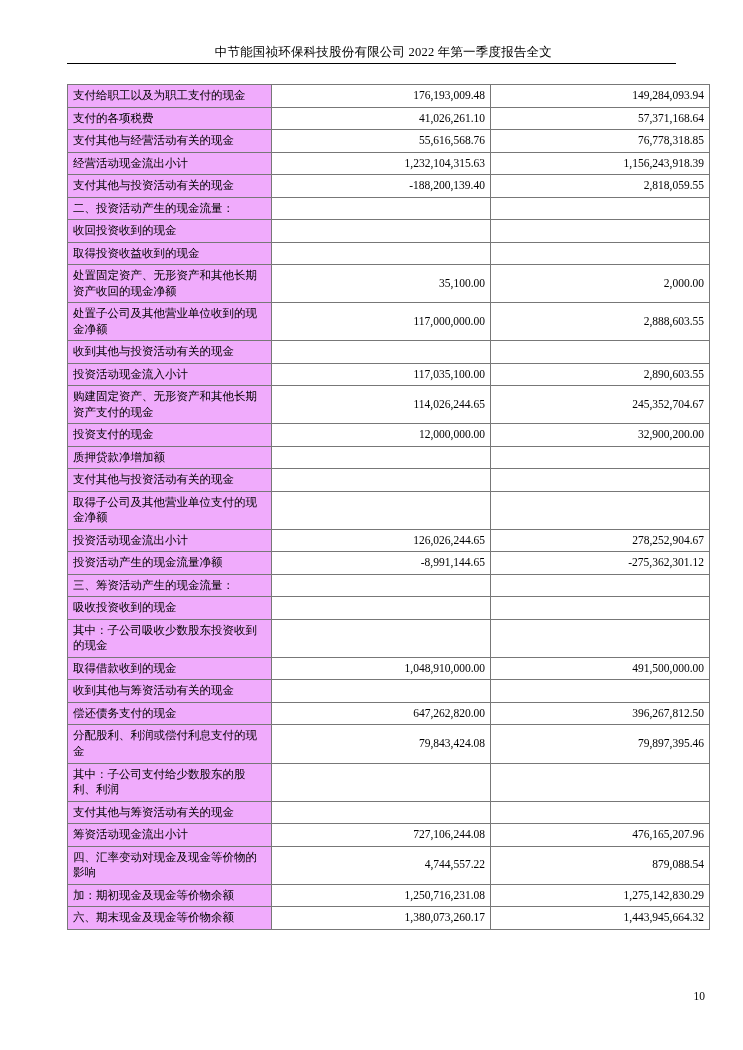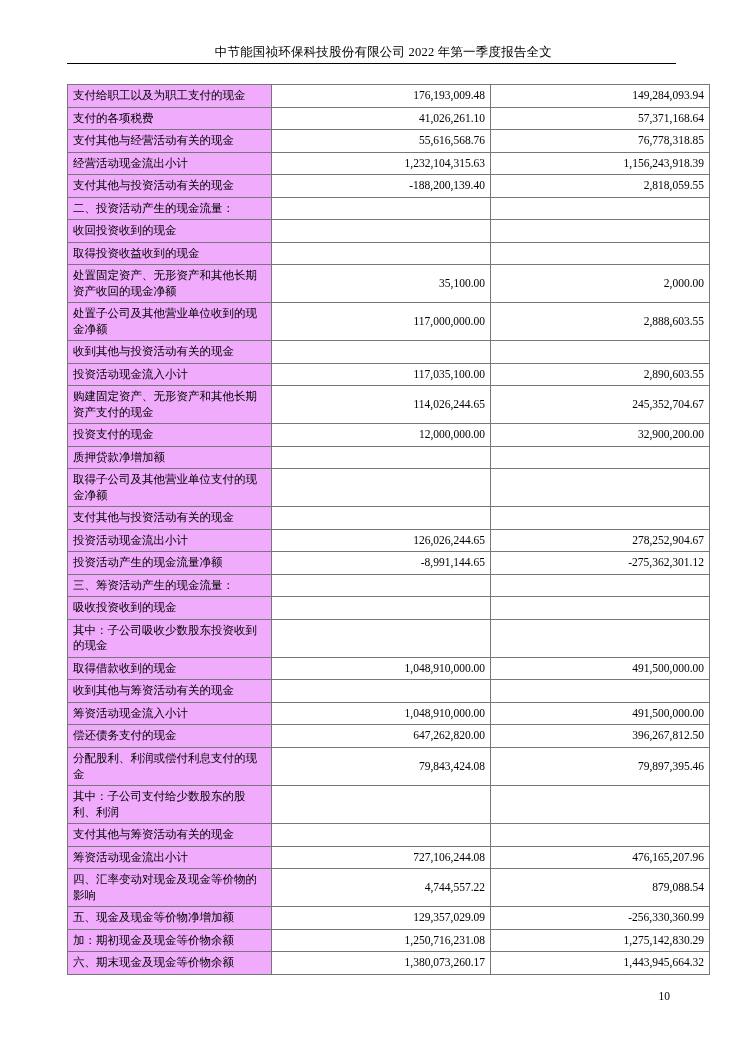--- a/index.html
+++ b/index.html
@@ -71,21 +71,21 @@
   .indent0 { padding-left: 4px; }
   .indent1 { padding-left: 14px; }
   .indent2 { padding-left: 24px; }
   .indent3 { padding-left: 34px; }
   .pagenum {
     position: absolute;
     top: 990px;
     left: 0;
     width: 743px;
     text-align: right;
-    padding-right: 73px;
+    padding-right: 38px;
     box-sizing: border-box;
     font-size: 11.5px;
   }
 </style>
 </head>
 <body>
 
 <div class="page">
 
   <div class="header">中节能国祯环保科技股份有限公司 2022 年第一季度报告全文</div>
@@ -163,26 +163,26 @@
             <td class="label indent2">投资支付的现金</td>
             <td class="num">12,000,000.00</td>
             <td class="num">32,900,200.00</td>
           </tr>
           <tr>
             <td class="label indent2">质押贷款净增加额</td>
             <td class="num"></td>
             <td class="num"></td>
           </tr>
           <tr>
+            <td class="label indent2">支付其他与投资活动有关的现金</td>
+            <td class="num"></td>
+            <td class="num"></td>
+          </tr>
+          <tr>
             <td class="label indent2">取得子公司及其他营业单位支付的现金净额</td>
-            <td class="num"></td>
-            <td class="num"></td>
-          </tr>
-          <tr>
-            <td class="label indent2">支付其他与投资活动有关的现金</td>
             <td class="num"></td>
             <td class="num"></td>
           </tr>
           <tr>
             <td class="label indent0">投资活动现金流出小计</td>
             <td class="num">126,026,244.65</td>
             <td class="num">278,252,904.67</td>
           </tr>
           <tr>
             <td class="label indent0">投资活动产生的现金流量净额</td>
@@ -208,25 +208,20 @@
             <td class="label indent2">取得借款收到的现金</td>
             <td class="num">1,048,910,000.00</td>
             <td class="num">491,500,000.00</td>
           </tr>
           <tr>
             <td class="label indent2">收到其他与筹资活动有关的现金</td>
             <td class="num"></td>
             <td class="num"></td>
           </tr>
           <tr>
-            <td class="label indent1">筹资活动现金流入小计</td>
-            <td class="num">1,048,910,000.00</td>
-            <td class="num">491,500,000.00</td>
-          </tr>
-          <tr>
             <td class="label indent2">偿还债务支付的现金</td>
             <td class="num">647,262,820.00</td>
             <td class="num">396,267,812.50</td>
           </tr>
           <tr>
             <td class="label indent2">分配股利、利润或偿付利息支付的现金</td>
             <td class="num">79,843,424.08</td>
             <td class="num">79,897,395.46</td>
           </tr>
           <tr>
@@ -243,25 +238,20 @@
             <td class="label indent0">筹资活动现金流出小计</td>
             <td class="num">727,106,244.08</td>
             <td class="num">476,165,207.96</td>
           </tr>
           <tr>
             <td class="label indent0">四、汇率变动对现金及现金等价物的影响</td>
             <td class="num">4,744,557.22</td>
             <td class="num">879,088.54</td>
           </tr>
           <tr>
-            <td class="label indent0">五、现金及现金等价物净增加额</td>
-            <td class="num">129,357,029.09</td>
-            <td class="num">-256,330,360.99</td>
-          </tr>
-          <tr>
             <td class="label indent1">加：期初现金及现金等价物余额</td>
             <td class="num">1,250,716,231.08</td>
             <td class="num">1,275,142,830.29</td>
           </tr>
           <tr>
             <td class="label indent0">六、期末现金及现金等价物余额</td>
             <td class="num">1,380,073,260.17</td>
             <td class="num">1,443,945,664.32</td>
           </tr>
         </tbody>

